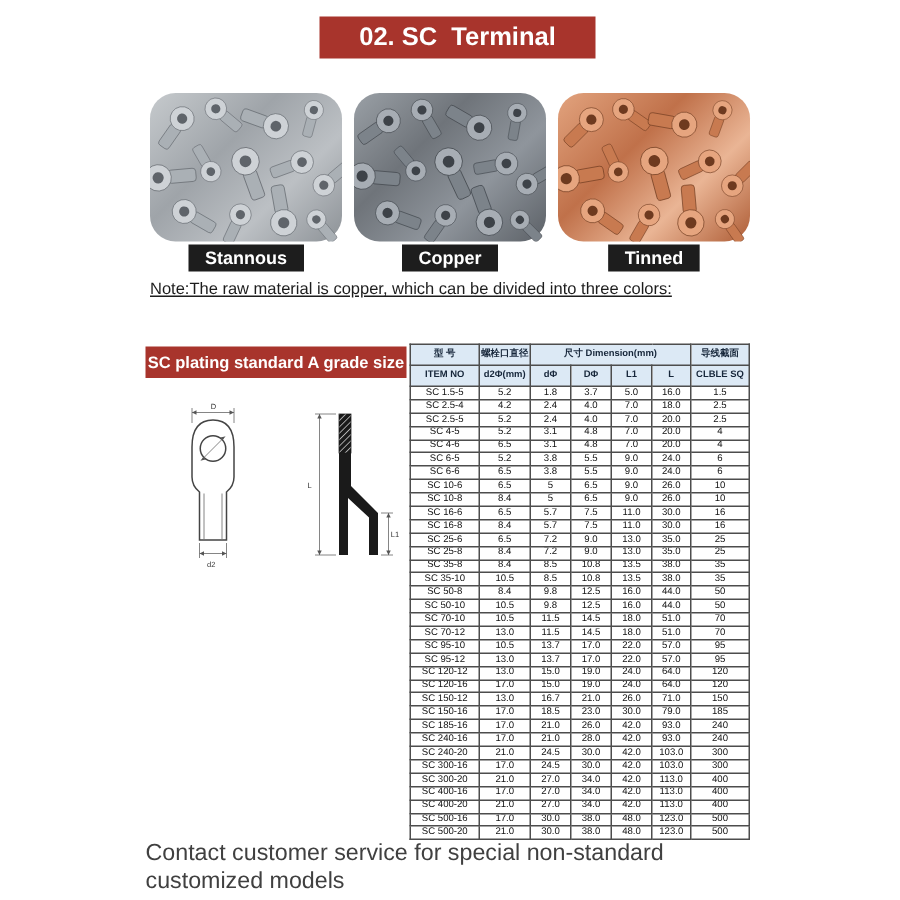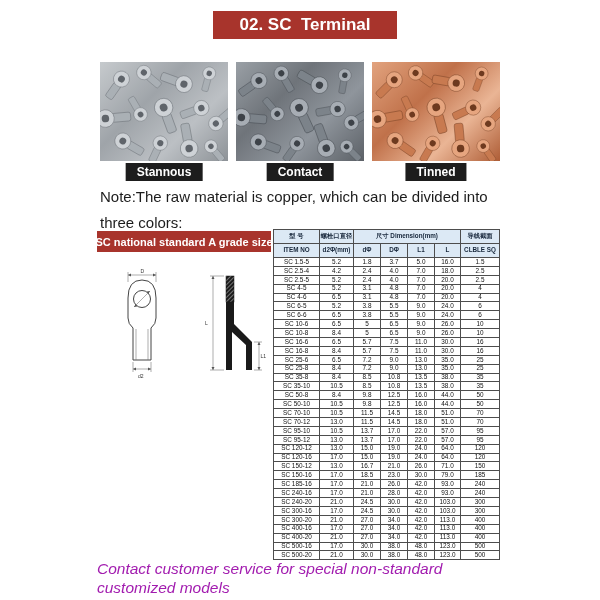--- a/index.html
+++ b/index.html
@@ -6,34 +6,34 @@
   #page{position:relative;width:600px;height:600px;background:#ffffff;overflow:hidden;
         font-family:"Liberation Sans", sans-serif;color:#1a1a1a;}
 
   
   .banner{position:absolute;left:213px;top:11px;width:184px;height:28px;
           background:#a8342c;color:#fff;display:flex;align-items:center;justify-content:center;
           font-size:17px;font-weight:bold;white-space:pre;}
 
   
   .gallery{position:absolute;left:100px;top:62px;width:399px;height:118px;display:flex;gap:8px;}
-  .photo{position:relative;width:128px;height:99px;overflow:visible;}
+  .photo{position:relative;width:128px;height:99px;overflow:visible;border-radius:17px;}
   .photo svg{display:block;width:128px;height:99px;}
   .photo--stannous{--m1:#ced2d6;--m2:#aab0b5;--hole:#5f646a;
       background:linear-gradient(135deg,#c6cacd 0%,#9fa4a9 38%,#bcc0c4 68%,#8d9297 100%);}
   .photo--tinned{--m1:#a7adb4;--m2:#7c838a;--hole:#3d4248;
       background:linear-gradient(135deg,#9aa0a6 0%,#6f747a 35%,#8f959c 65%,#5c6167 100%);}
   .photo--copper{--m1:#e6a57f;--m2:#c87a50;--hole:#6e3a1f;
       background:linear-gradient(135deg,#e2a37e 0%,#c0714a 38%,#eab595 68%,#ae5d36 100%);}
   .photo-label{position:absolute;left:50%;transform:translateX(-50%);top:101px;
       background:#1d1d1d;color:#fff;font-size:12px;font-weight:bold;
       padding:2px 11px;white-space:nowrap;}
 
   
-  .note{position:absolute;left:100px;top:184px;width:410px;font-size:15px;line-height:1.75;color:#1c1c1c;}
+  .note{position:absolute;left:100px;top:184px;width:410px;font-size:11px;line-height:1.75;color:#1c1c1c;text-decoration:underline;}
 
   
   .section-label{position:absolute;left:97px;top:231px;width:174px;height:21px;
       background:#a8342c;color:#fff;font-size:11px;font-weight:bold;
       display:flex;align-items:center;justify-content:center;white-space:nowrap;}
 
   
   .diagrams{position:absolute;left:100px;top:266px;width:172px;height:120px;
       display:flex;justify-content:center;gap:24px;}
   .diagrams svg{display:block;}
@@ -43,21 +43,21 @@
 
   
   .table-wrap{position:absolute;left:273px;top:229px;width:226px;}
   table{width:226px;border-collapse:collapse;table-layout:fixed;}
   th,td{border:1px solid #4d4d4d;padding:0;text-align:center;overflow:hidden;white-space:nowrap;}
   th{background:#dce9f5;color:#16263a;font-size:6.3px;font-weight:bold;height:13px;line-height:1.05;}
   td{font-size:6.4px;height:7.9px;line-height:1;color:#111;background:#fff;}
 
   
   .footer{position:absolute;left:97px;top:560px;width:428px;font-size:15.5px;
-      line-height:1.22;color:#a21caf;font-style:italic;}
+      line-height:1.22;color:#404040;}
 </style>
 </head>
 <body>
 
 <div id="page">
 
   <div class="banner">02. SC  Terminal</div>
 
   <div class="gallery">
     <div class="photo photo--stannous">
@@ -94,21 +94,21 @@
         <use href="#lug" transform="translate(12,56) rotate(-85) scale(1.1)"></use>
         <use href="#lug" transform="translate(38,48) rotate(140) scale(0.85)"></use>
         <use href="#lug" transform="translate(66,52) rotate(-25) scale(1.15)"></use>
         <use href="#lug" transform="translate(96,48) rotate(80) scale(0.95)"></use>
         <use href="#lug" transform="translate(120,58) rotate(-120) scale(0.9)"></use>
         <use href="#lug" transform="translate(28,82) rotate(-70)"></use>
         <use href="#lug" transform="translate(58,86) rotate(35) scale(0.9)"></use>
         <use href="#lug" transform="translate(88,80) rotate(160) scale(1.1)"></use>
         <use href="#lug" transform="translate(114,88) rotate(-45) scale(0.8)"></use>
       </svg>
-      <div class="photo-label">Contact</div>
+      <div class="photo-label">Copper</div>
     </div>
     <div class="photo photo--copper">
       <svg viewBox="0 0 128 99">
         <use href="#lug" transform="translate(18,22) rotate(45)"></use>
         <use href="#lug" transform="translate(48,14) rotate(-55) scale(0.9)"></use>
         <use href="#lug" transform="translate(78,20) rotate(100) scale(1.05)"></use>
         <use href="#lug" transform="translate(108,16) rotate(20) scale(0.8)"></use>
         <use href="#lug" transform="translate(12,56) rotate(-100) scale(1.1)"></use>
         <use href="#lug" transform="translate(38,48) rotate(155) scale(0.85)"></use>
         <use href="#lug" transform="translate(66,52) rotate(-15) scale(1.15)"></use>
@@ -120,21 +120,21 @@
         <use href="#lug" transform="translate(114,88) rotate(-35) scale(0.8)"></use>
       </svg>
       <div class="photo-label">Tinned</div>
     </div>
   </div>
 
   <div class="note">
     <div>Note:The raw material is copper, which can be divided into three colors:</div>
   </div>
 
-  <div class="section-label">SC national standard A grade size</div>
+  <div class="section-label">SC plating standard A grade size</div>
 
   <div class="diagrams">
     <svg width="72" height="118" viewBox="0 0 72 118">
 
       <line class="thin" x1="22" y1="6" x2="22" y2="16"></line>
       <line class="thin" x1="50" y1="6" x2="50" y2="16"></line>
       <line class="thin" x1="22" y1="9" x2="50" y2="9"></line>
       <path d="M22,9 l3,-1.5 v3 Z M50,9 l-3,-1.5 v3 Z" fill="#555"></path>
       <text class="dimtext" x="34.5" y="6.5">D</text>
 

